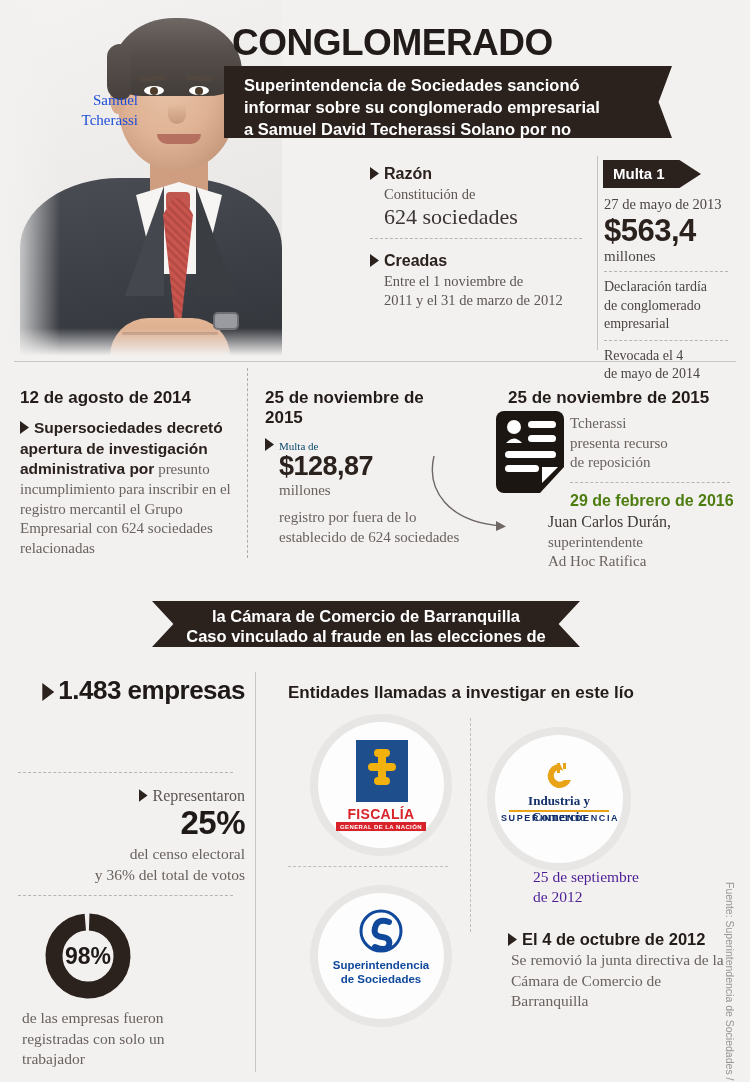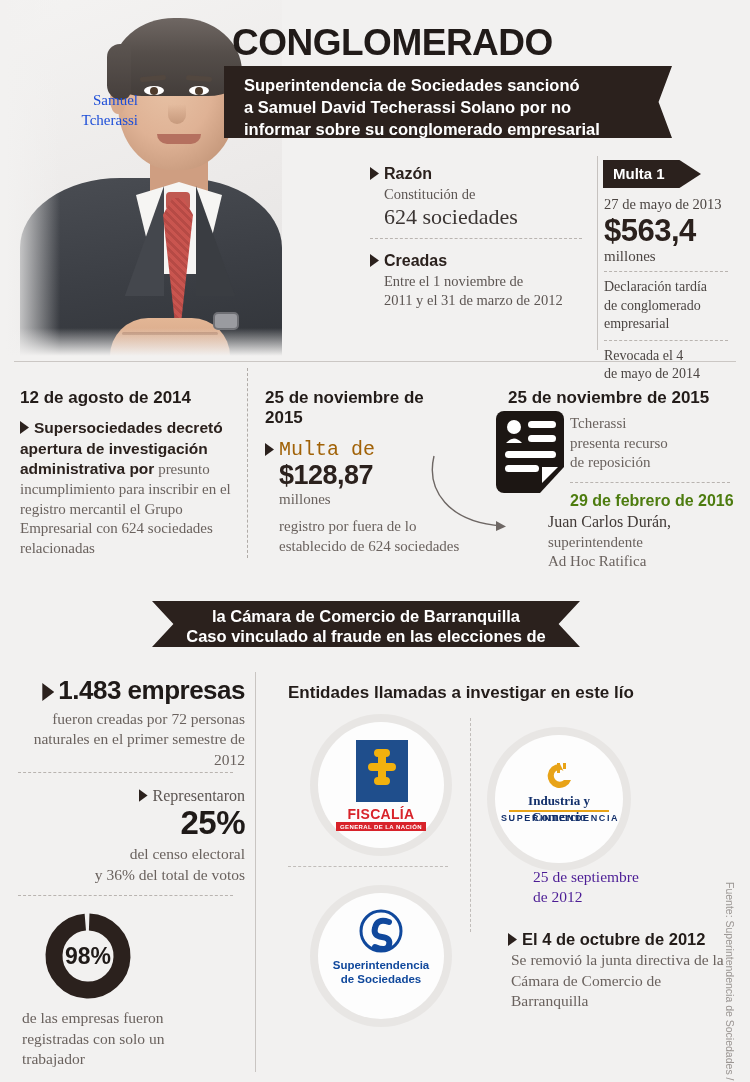--- a/index.html
+++ b/index.html
@@ -255,22 +255,22 @@
     <div>Tcherassi</div>
   </div>
 
   <div class="title">
     <span>CONGLOMERADO</span>
     <span class="light">TCHERASSI</span>
   </div>
 
   <div class="subtitle-banner">
     <p>Superintendencia de Sociedades sancionó</p>
+    <p>informar sobre su conglomerado empresarial</p>
     <p>a Samuel David Techerassi Solano por no</p>
-    <p>informar sobre su conglomerado empresarial</p>
   </div>
 
   <div class="razon-block">
     <div class="blk-head">
       <span class="arrow-bullet"></span><span>Razón</span>
     </div>
     <div class="blk-sub" style="padding-left:14px">Constitución de</div>
     <div class="blk-big" style="padding-left:14px">624 sociedades</div>
   </div>
   <div class="dash-h dash-razon"></div>
@@ -306,21 +306,21 @@
   <div class="tl tl1">
     <div class="tl-date">12 de agosto de 2014</div>
     <div class="tl-body">
       <span class="arrow-bullet"></span><span class="tl-strong">Supersociedades decretó apertura de investigación administrativa por</span>
       <span>presunto incumplimiento para inscribir en el registro mercantil el Grupo Empresarial con 624 sociedades relacionadas</span>
     </div>
   </div>
 
   <div class="tl tl2">
     <div class="tl-date">25 de noviembre de 2015</div>
-    <div style="font-size:20px;color:#a16207;font-family:Liberation Mono, monospace">
+    <div style="font-size:11px;color:#0c4a6e;font-family:Liberation Serif, serif">
       <span class="arrow-bullet"></span><span>Multa de</span>
     </div>
     <div class="money-amt" style="padding-left:14px">$128,87</div>
     <div class="money-mill" style="padding-left:14px">millones</div>
     <div class="tl-body" style="padding-left:14px">registro por fuera de lo establecido de 624 sociedades</div>
   </div>
 
   <div class="tl tl3">
     <div class="tl-date">25 de noviembre de 2015</div>
   </div>
@@ -356,21 +356,20 @@
 
   <div class="caso-banner">
     <div>la Cámara de Comercio de Barranquilla</div>
     <div>Caso vinculado al fraude en las elecciones de</div>
   </div>
 
   <div class="bl b1">
     <div class="big-head">
       <span class="arrow-bullet"></span><span>1.483 empresas</span>
     </div>
-    <div class="b-sub">fueron creadas por 72 personas naturales en el primer semestre de 2012</div>
   </div>
   <div class="bl-dash1"></div>
 
   <div class="bl b2">
     <div>
       <span class="arrow-bullet"></span><span class="rep-label">Representaron</span>
     </div>
     <div class="pct-big">25%</div>
     <div class="b-sub">del censo electoral</div>
     <div class="b-sub" style="margin-top:0">y 36% del total de votos</div>

